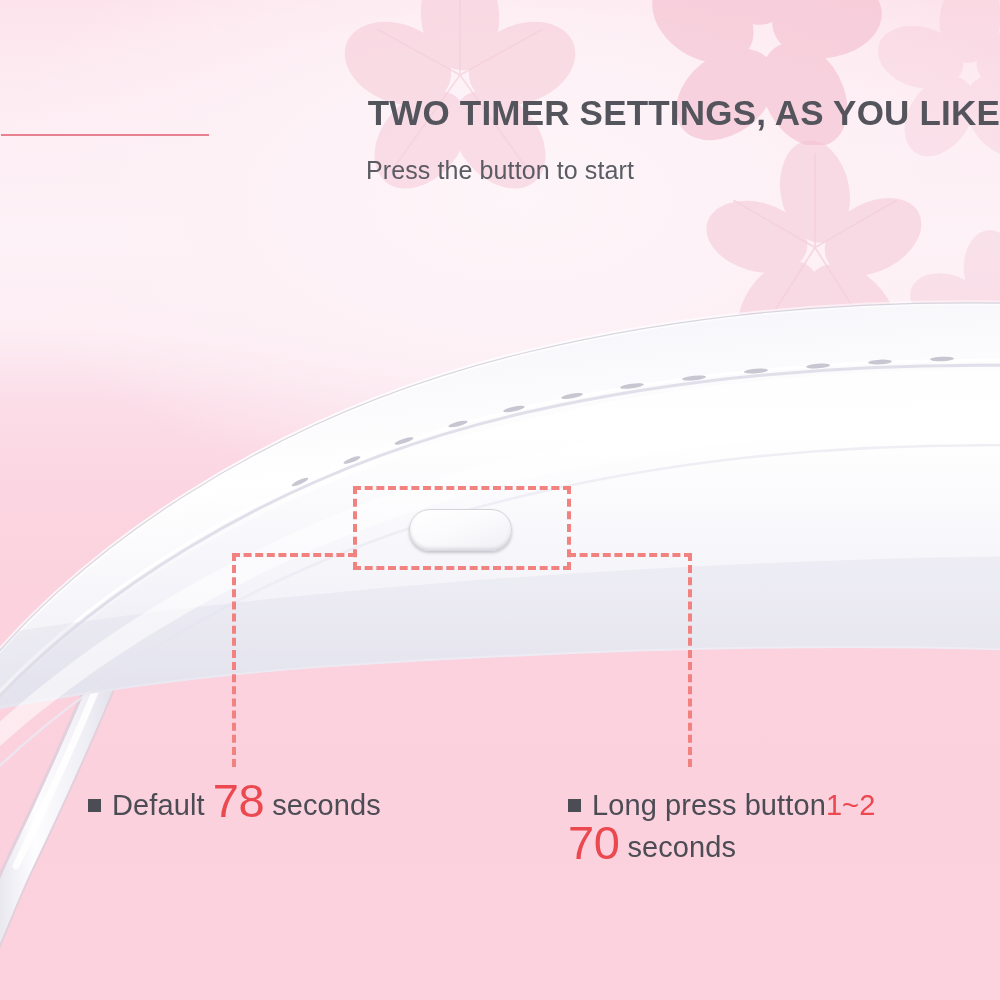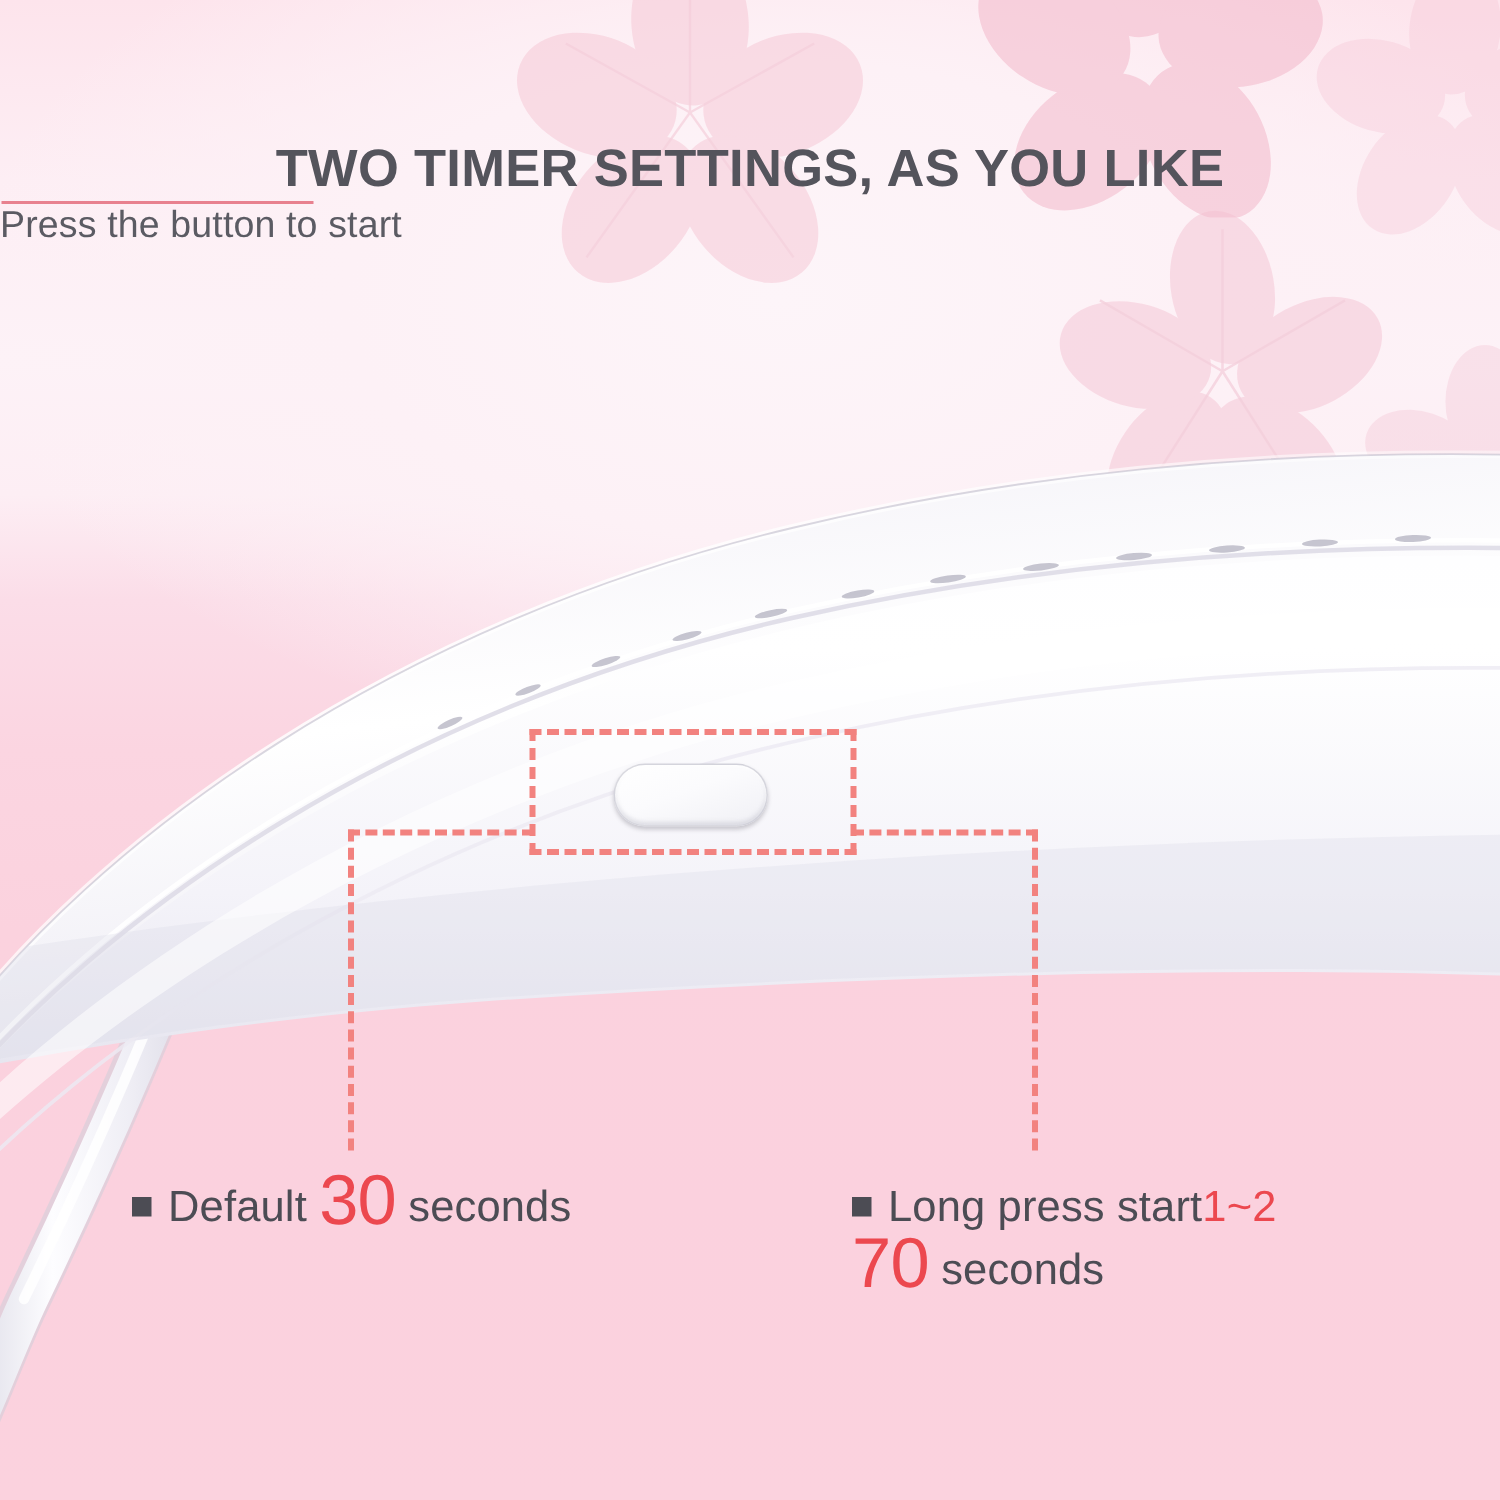--- a/index.html
+++ b/index.html
@@ -33,21 +33,21 @@
     position: absolute;
     pointer-events: none;
   }
   .blossom svg { display: block; }
 
   
   .headline-wrap {
     position: absolute;
     left: 0; right: 0;
     top: 93px;
-    text-align: center;
+    text-align: right;
   }
   .headline {
     display: inline-block;
     position: relative;
     font-size: 35px;
     font-weight: bold;
     letter-spacing: 0.2px;
     color: #54545c;
     white-space: nowrap;
   }
@@ -55,21 +55,22 @@
     position: absolute;
     left: 1px;
     top: 41px;
     width: 208px;
     height: 2px;
     background: #e8818f;
   }
   .subhead-wrap {
     position: absolute;
     left: 0; right: 0;
-    top: 136px;
+    top: 156px;
+    text-align: center;
   }
   .subhead {
     display: inline-block;
     font-size: 25px;
     color: #5b5b63;
     letter-spacing: 0.1px;
   }
 
   
   .device-layer {
@@ -329,26 +330,26 @@
 
   <div class="dash-box"></div>
 
   <div class="dash-h conn-left-h"></div>
   <div class="dash-v conn-left-v"></div>
   <div class="dash-h conn-right-h"></div>
   <div class="dash-v conn-right-v"></div>
 
   <div class="caption caption-left">
     <span class="cap-line">
-      <span class="bullet-sq"></span><span>Default </span><span class="big-red">30</span><span> seconds</span>
+      <span class="bullet-sq"></span><span>Default </span><span class="big-red">78</span><span> seconds</span>
     </span>
   </div>
 
   <div class="caption caption-right">
     <span class="cap-line-wrap">
-      <span class="bullet-sq"></span><span>Long press start</span><span class="inline-red">1~2</span>
+      <span class="bullet-sq"></span><span>Long press button</span><span class="inline-red">1~2</span>
     </span>
     <span class="cap-line-wrap">
       <span class="big-red">70</span><span> seconds</span>
     </span>
   </div>
 
 </div>
 
 </body></html>

